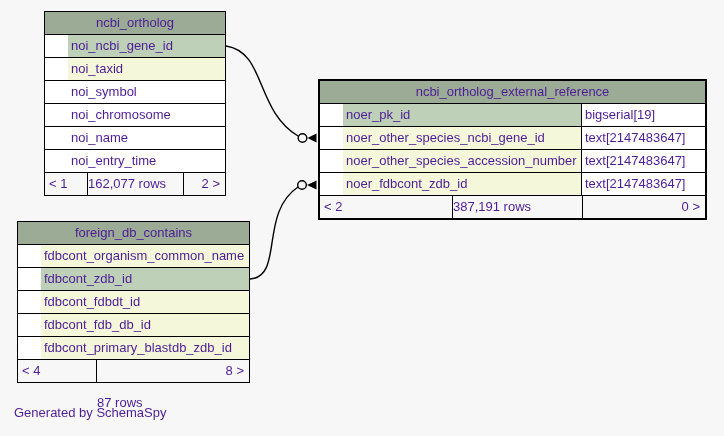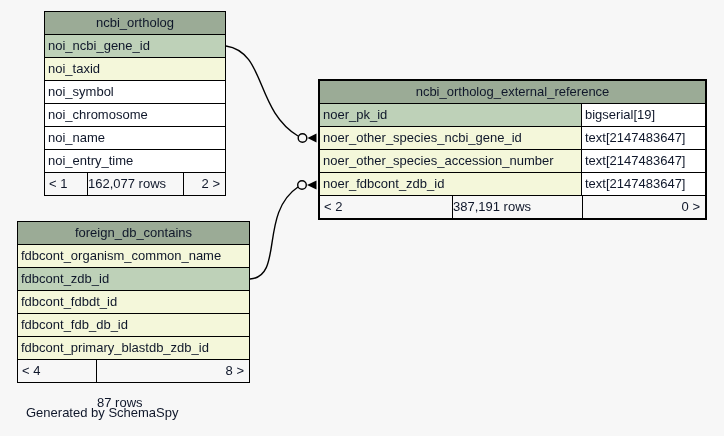--- a/index.html
+++ b/index.html
@@ -3,21 +3,21 @@
 <meta charset="utf-8">
 <style>
   html, body { margin: 0; padding: 0; }
   .canvas {
     position: relative;
     width: 724px;
     height: 436px;
     background: #F7F7F7;
     font-family: "Liberation Sans", sans-serif;
     font-size: 13px;
-    color: #0f172a;
+    color: #4c1d95;
     overflow: hidden;
   }
   svg.edges {
     position: absolute;
     left: 0; top: 0;
     width: 724px; height: 436px;
     pointer-events: none;
   }
   .tbl {
     position: absolute;
@@ -35,21 +35,21 @@
     white-space: nowrap;
     overflow: hidden;
   }
   .trow {
     display: flex;
     height: 22px;
     line-height: 22px;
     border-bottom: 1px solid #000;
     white-space: nowrap;
   }
-  .cname { flex: 1; padding-left: 3px; overflow: hidden; }
+  .cname { flex: 1; padding-left: 3px; overflow: hidden; margin-left: 23px; }
   .cell-pk { background: #BED1B8; }
   .cell-indexed { background: #F4F7DA; }
   .cell-plain { background: #FFFFFF; }
   .ctype {
     width: 120px;
     background: #FFFFFF;
     border-left: 1px solid #000;
     padding-left: 3px;
     overflow: hidden;
   }
@@ -66,21 +66,21 @@
   
   .t1 .prev { width: 43px; }  .t1 .rowcount { width: 96px; }
   .t2 .prev { width: 133px; } .t2 .rowcount { width: 130px; }
   .t3 .prev { width: 79px; }  .t3 .rowcount { width: 77px; margin-top: 32px; }
   
   .t1 { left: 44px;  top: 11px;  width: 182px; }
   .t2 { left: 318px; top: 79px;  width: 389px; }
   .t3 { left: 17px;  top: 221px; width: 233px; }
   .credit {
     position: absolute;
-    left: 26px;
+    left: 14px;
     top: 405px;
     font-size: 13px;
   }
 </style>
 </head>
 <body>
 
 <div class="canvas">
 
   <svg class="edges" viewBox="0 0 724 436">

